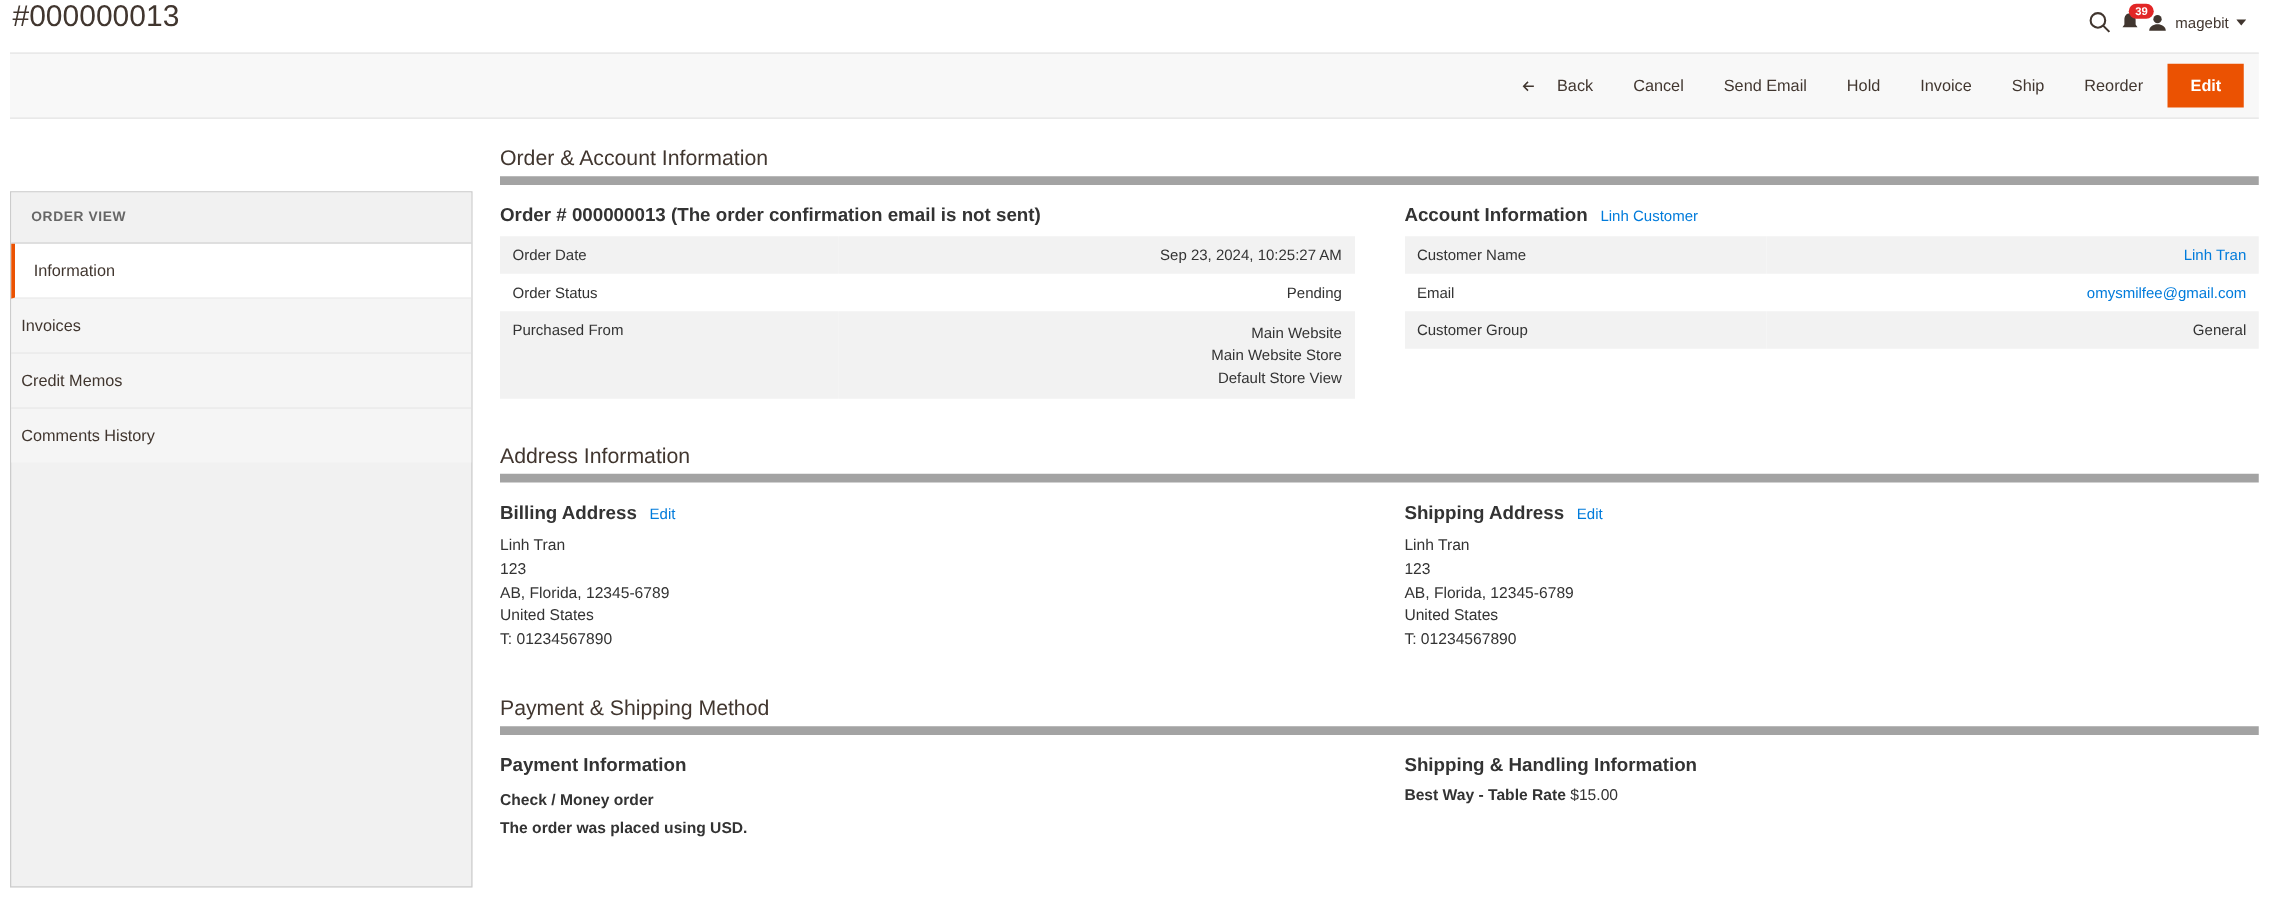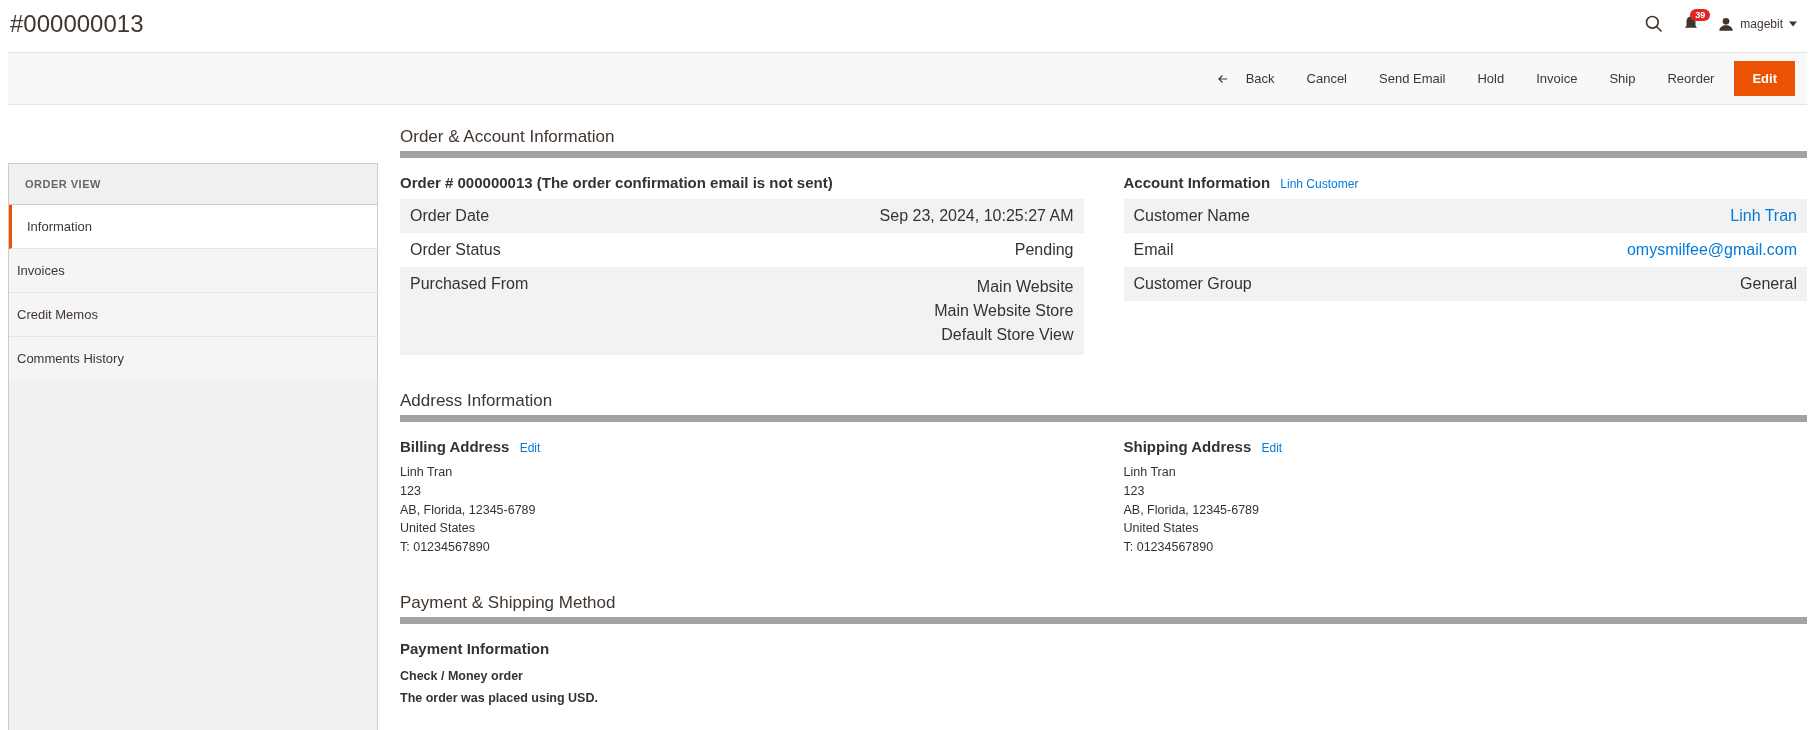--- a/index.html
+++ b/index.html
@@ -1,25 +1,25 @@
 <!DOCTYPE html>
 <html><head>
 <meta charset="utf-8">
 <style>
   * { box-sizing: border-box; margin: 0; padding: 0; }
   body { font-family: 'Helvetica Neue', Arial, sans-serif; color: #333; font-size: 13px; background: #fff; }
   
   .header {
     display: flex;
     justify-content: space-between;
-    align-items: center;
-    padding: 10px 18px 14px 10px;
+    align-items: flex-end;
+    padding: 0 18px 14px 10px;
   }
   .page-title { font-size: 24px; font-weight: 400; color: #41362f; }
-  .header-right { display: flex; align-items: center; gap: 18px; }
+  .header-right { display: flex; align-items: center; gap: 5px; }
   .search-icon-wrap { cursor: pointer; }
   .notif-wrap { position: relative; cursor: pointer; }
   .notif-badge {
     position: absolute;
     top: -6px; right: -10px;
     background: #e22626;
     color: #fff;
     font-size: 9px;
     border-radius: 10px;
     padding: 1px 5px;
@@ -116,21 +116,21 @@
   .sub-title {
     font-size: 15px;
     font-weight: 700;
     color: #333;
     margin-bottom: 8px;
   }
   .sub-title .edit-link { font-size: 12px; font-weight: 400; color: #007bdb; margin-left: 6px; cursor: pointer; }
   
   .info-table { width: 100%; border-collapse: collapse; }
   .info-table tr:nth-child(odd) { background: #f2f2f2; }
-  .info-table td { padding: 8px 10px; font-size: 16px; vertical-align: top; }
+  .info-table td { padding: 8px 10px; font-size: 12px; vertical-align: top; }
   .info-table td:first-child { color: #333; }
   .info-table td:last-child { text-align: right; color: #333; }
   .info-table .multiline { line-height: 1.5; }
   .link-val { color: #007bdb; cursor: pointer; }
   
   .address-block { font-size: 12.5px; line-height: 1.5; color: #333; }
   
   .payment-text { font-size: 12.5px; line-height: 1.8; color: #333; font-weight: bold; }
   .shipping-line { font-size: 12.5px; }
   .shipping-line .bold { font-weight: 700; }
@@ -275,16 +275,22 @@
 
     <h2 class="section-title">Payment &amp; Shipping Method</h2>
     <div class="two-col">
       <div class="col">
         <div class="sub-title">Payment Information</div>
         <div class="payment-text">
           <div>Check / Money order</div>
           <div>The order was placed using USD.</div>
         </div>
       </div>
+      <div class="col">
+        <div class="sub-title">Shipping &amp; Handling Information</div>
+        <div class="shipping-line">
+          <span class="bold">Best Way - Table Rate</span> <span>$15.00</span>
+        </div>
+      </div>
     </div>
 
   </div>
 </div>
 
 </body></html>

